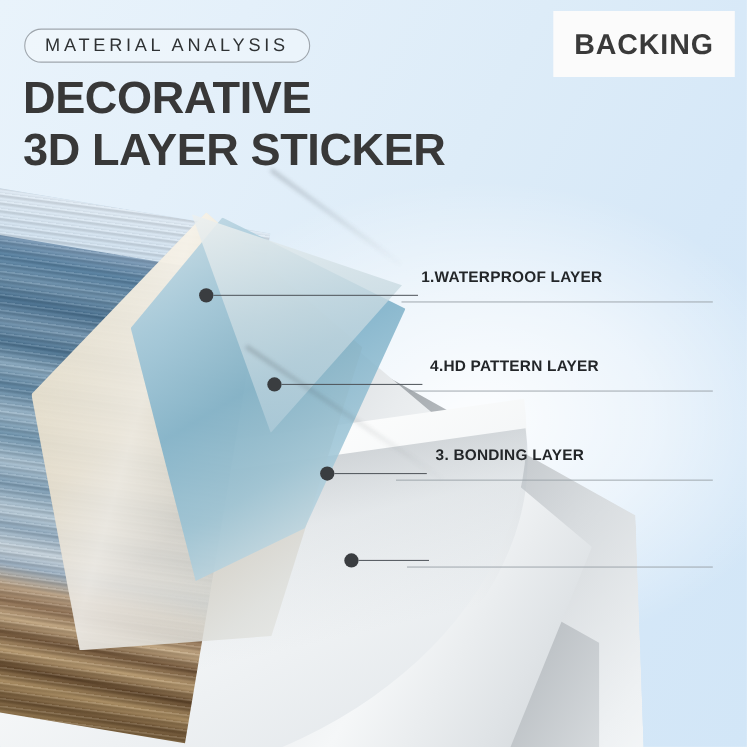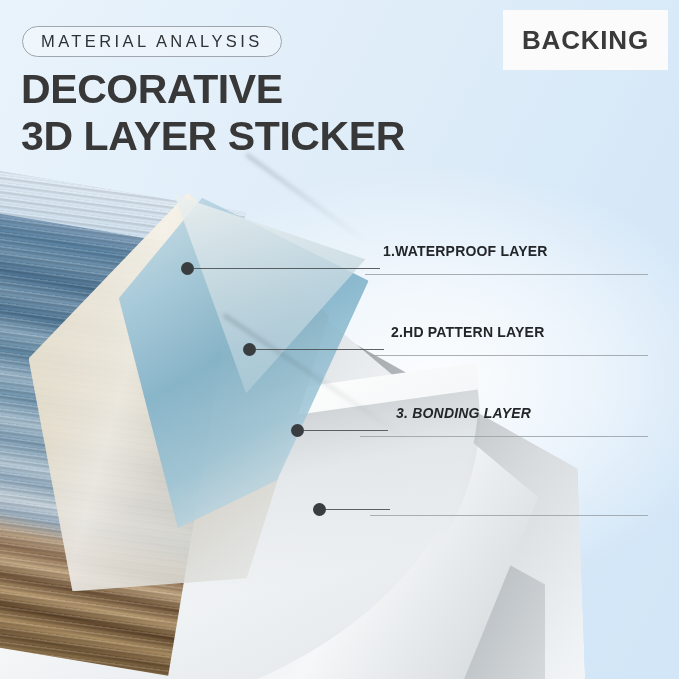--- a/index.html
+++ b/index.html
@@ -316,26 +316,26 @@
     <div class="fold-shadow" style="left:205px; top:200px; width:220px; height:3px; transform:rotate(34deg);"></div>
   </div>
 
   <div class="leader-dot" style="left:181px; top:262px;"></div>
   <div class="leader-line" style="left:194px; top:268px; width:186px;"></div>
   <div class="callout-label" style="left:383px; top:243px;">1.WATERPROOF LAYER</div>
   <div class="callout-rule" style="left:365px; top:274px; width:283px;"></div>
 
   <div class="leader-dot" style="left:243px; top:343px;"></div>
   <div class="leader-line" style="left:256px; top:349px; width:128px;"></div>
-  <div class="callout-label" style="left:391px; top:324px;">2.HD PATTERN LAYER</div>
+  <div class="callout-label" style="left:391px; top:324px;">4.HD PATTERN LAYER</div>
   <div class="callout-rule" style="left:372px; top:355px; width:276px;"></div>
 
   <div class="leader-dot" style="left:291px; top:424px;"></div>
   <div class="leader-line" style="left:304px; top:430px; width:84px;"></div>
-  <div class="callout-label" style="left:396px; top:405px;font-style:italic;">3. BONDING LAYER</div>
+  <div class="callout-label" style="left:396px; top:405px;">3. BONDING LAYER</div>
   <div class="callout-rule" style="left:360px; top:436px; width:288px;"></div>
 
   <div class="leader-dot" style="left:313px; top:503px;"></div>
   <div class="leader-line" style="left:326px; top:509px; width:64px;"></div>
   <div class="callout-rule" style="left:370px; top:515px; width:278px;"></div>
 
   <div class="pill">
     <span class="pill-text">MATERIAL ANALYSIS</span>
   </div>
 

